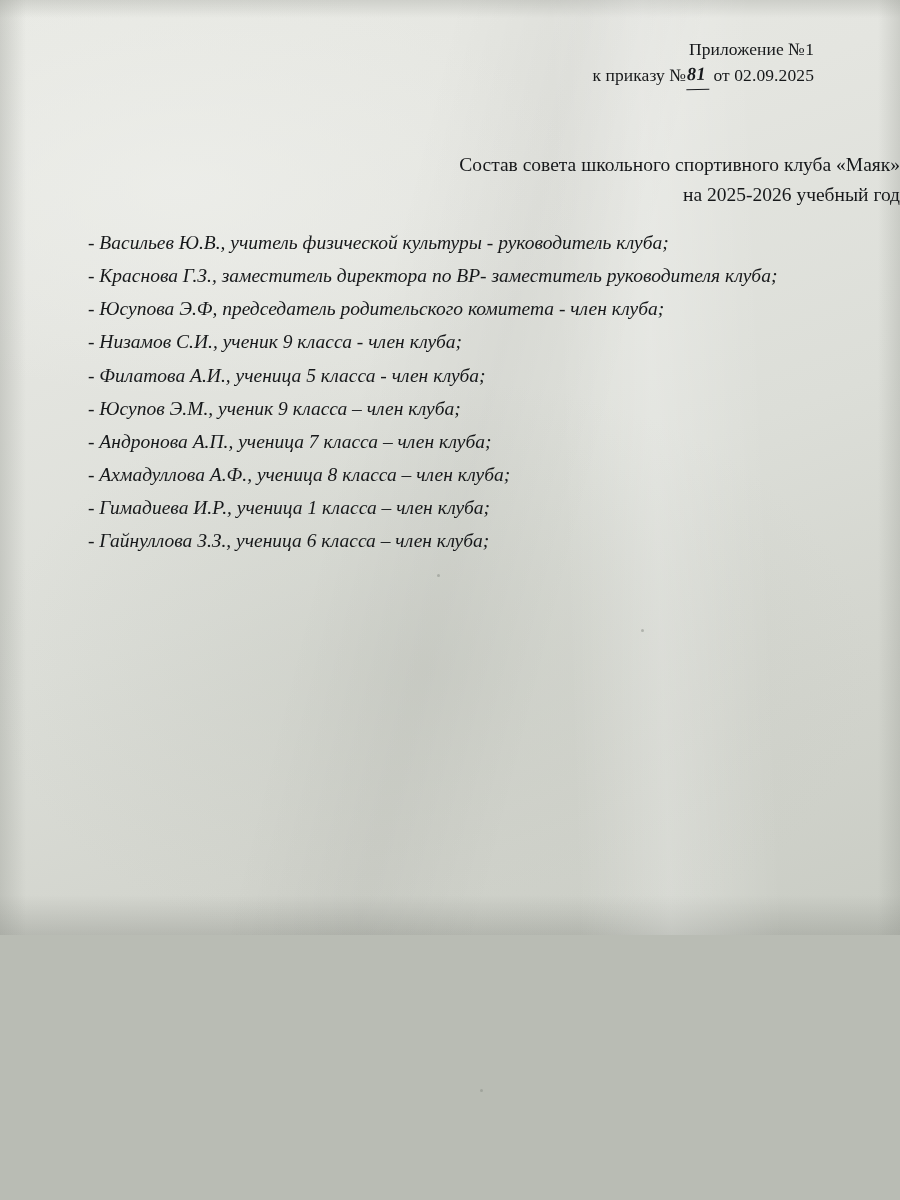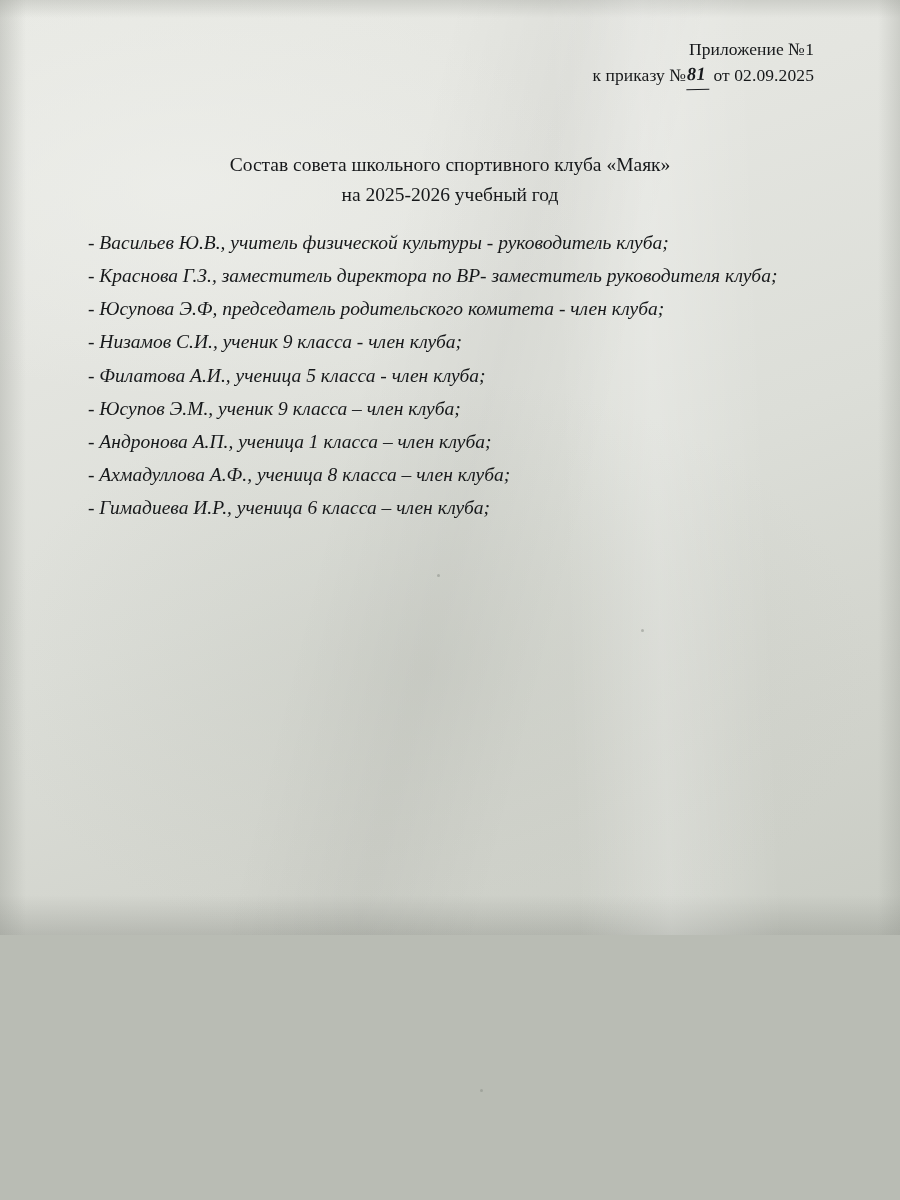--- a/index.html
+++ b/index.html
@@ -81,21 +81,21 @@
     transform: translateY(-1px) rotate(-1.4deg);
     color: #17191c;
   }
 
   
   .title {
     position: absolute;
     left: 0;
     top: 150px;
     width: 900px;
-    text-align: center;
+    text-align: right;
     font-size: 19.5px;
     line-height: 1.55;
   }
   .title .t1 { display: block; }
   .title .t2 { display: block; }
 
   
   .list {
     position: absolute;
     left: 88px;
@@ -140,19 +140,20 @@
       <span class="t2">на 2025-2026 учебный год</span>
     </div>
 
     <div class="list">
       <div class="item">- Васильев Ю.В., учитель физической культуры - руководитель клуба;</div>
       <div class="item">- Краснова Г.З., заместитель директора по ВР- заместитель руководителя клуба;</div>
       <div class="item">- Юсупова Э.Ф, председатель родительского комитета - член клуба;</div>
       <div class="item">- Низамов С.И., ученик 9 класса - член клуба;</div>
       <div class="item">- Филатова А.И., ученица 5 класса - член клуба;</div>
       <div class="item">- Юсупов Э.М., ученик 9 класса – член клуба;</div>
-      <div class="item">- Андронова А.П., ученица 1 класса – член клуба;</div>
+      <div class="item">- Андронова А.П., ученица 7 класса – член клуба;</div>
       <div class="item">- Ахмадуллова А.Ф., ученица 8 класса – член клуба;</div>
-      <div class="item">- Гимадиева И.Р., ученица 6 класса – член клуба;</div>
+      <div class="item">- Гимадиева И.Р., ученица 1 класса – член клуба;</div>
+      <div class="item">- Гайнуллова З.З., ученица 6 класса – член клуба;</div>
     </div>
 
   </div>
 </div>
 
 </body></html>

